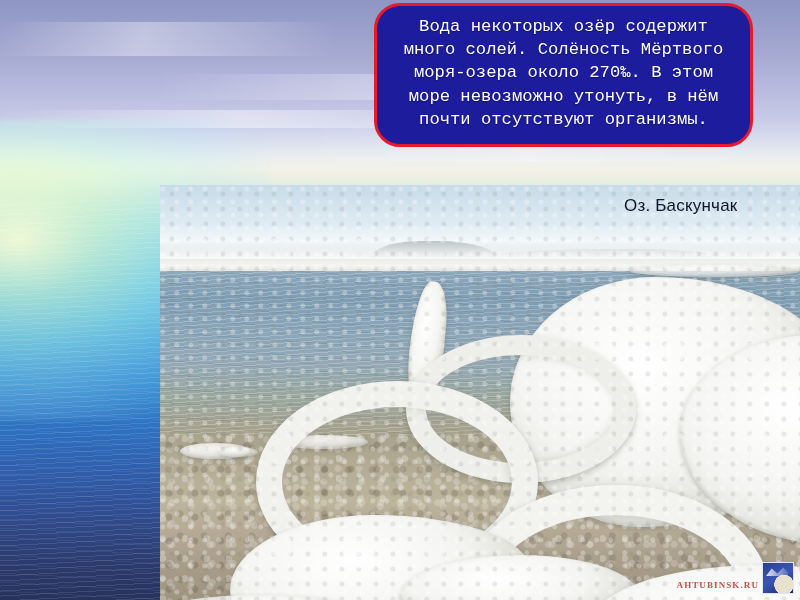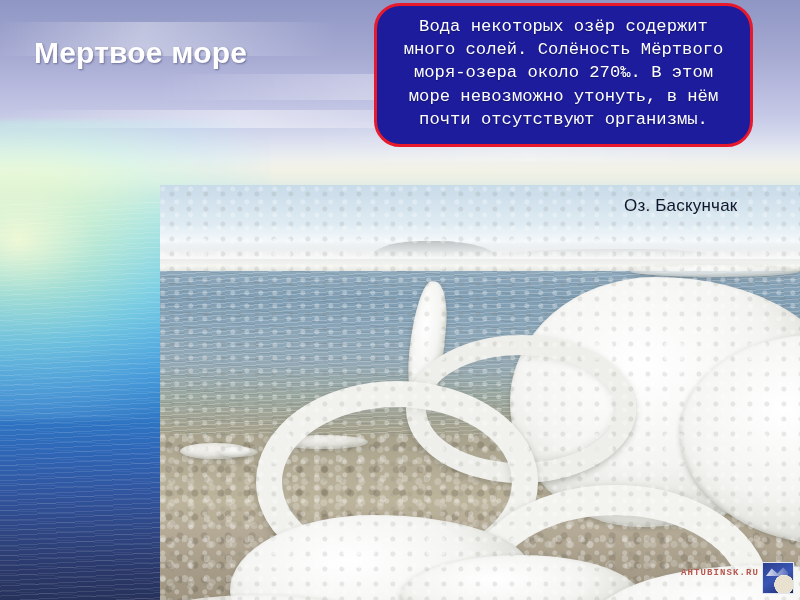--- a/index.html
+++ b/index.html
@@ -324,27 +324,27 @@
   
   .watermark {
     position: absolute;
     right: 6px;
     bottom: 6px;
     display: flex;
     align-items: flex-end;
     gap: 3px;
   }
   .wm-text {
-    font-family: Liberation Mono, monospace;
+    font-family: Liberation Serif, serif;
     font-size: 9px;
     font-weight: bold;
     letter-spacing: 1.1px;
     color: #b9574e;
     text-shadow: 0 1px 0 rgba(255,255,255,.35);
-    margin-bottom: 16px;
+    margin-bottom: 4px;
   }
   .wm-logo {
     width: 30px; height: 30px;
     border: 1px solid #dfe6ef;
     background:
       radial-gradient(circle at 70% 72%, #e8e1cf 0 32%, rgba(0,0,0,0) 33%),
       linear-gradient(150deg, #2b3f8f 0%, #3a56b5 48%, #1d2b6b 100%);
     position: relative;
     overflow: hidden;
   }
@@ -362,21 +362,20 @@
 
 <div id="slide">
 
   <div class="bg-photo">
     <div class="bg-clouds"></div>
     <div class="bg-clouds2"></div>
     <div class="bg-rainbow"></div>
     <div class="bg-ripples"></div>
   </div>
 
-  <div class="slide-title">Мертвое море</div>
 
   <div class="fact-box">
     <div class="fact-text">Вода некоторых озёр содержит много солей. Солёность Мёртвого моря-озера около 270‰. В этом море невозможно утонуть, в нём почти отсутствуют организмы.</div>
   </div>
 
   <div class="photo-frame">
     <div class="ph-sky"></div>
     <div class="ph-shore"></div>
     <div class="ph-hill"></div>
     <div class="ph-hill2"></div>

